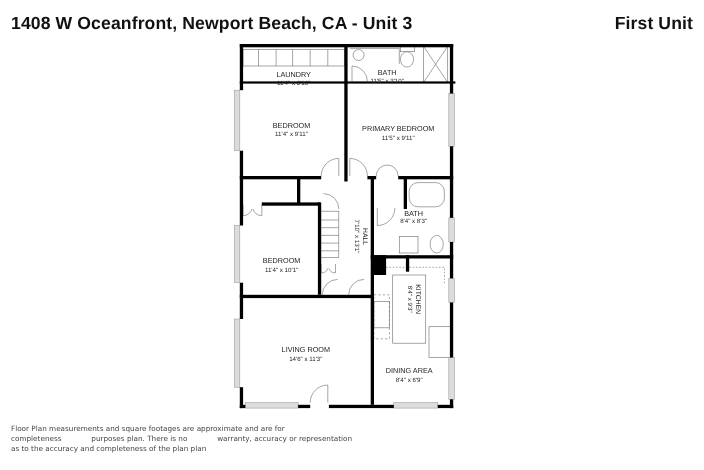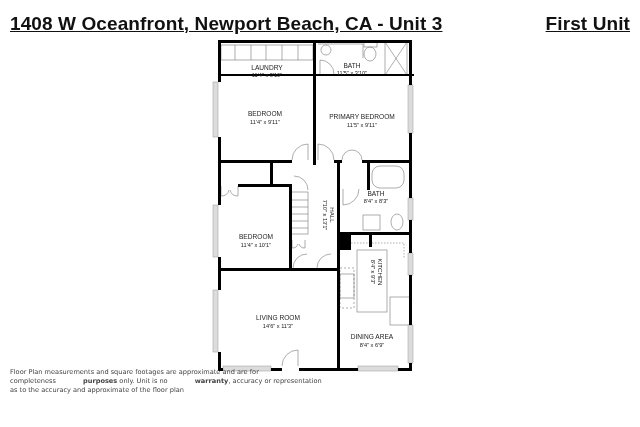--- a/index.html
+++ b/index.html
@@ -1,23 +1,23 @@
 <!DOCTYPE html>
 <html><head>
 <meta charset="utf-8">
 <style>
   html, body { margin: 0; padding: 0; background: #ffffff; }
   body { width: 640px; height: 427px; position: relative; overflow: hidden; font-family: "Liberation Sans", sans-serif; }
-  .hdr { position: absolute; top: 13px; font-weight: bold; font-size: 19px; color: #111; white-space: nowrap; letter-spacing: 0.1px; text-decoration: underline; }
+  .hdr { position: absolute; top: 13px; font-weight: bold; font-size: 16px; color: #111; white-space: nowrap; letter-spacing: 0.1px; }
   #title { left: 10px; }
   #floor { right: 10px; }
   #plan { position: absolute; left: 0; top: 0; }
   .lbl { font-family: "Liberation Sans", sans-serif; fill: #222; }
-  .disc { position: absolute; left: 10px; top: 368px; width: 320px; font-size: 6.6px; line-height: 9px; color: #444; font-family: "DejaVu Sans", sans-serif; }
-  .disc b { font-weight: bold; padding-left: 25px; }
+  .disc { position: absolute; left: 10px; top: 386px; width: 320px; font-size: 6.6px; line-height: 9px; color: #444; font-family: "DejaVu Sans", sans-serif; }
+  .disc b { font-weight: normal; padding-left: 25px; }
 </style>
 </head>
 <body>
 
 <div class="hdr" id="title">1408 W Oceanfront, Newport Beach, CA - Unit 3</div>
 <div class="hdr" id="floor">First Unit</div>
 
 <svg id="plan" width="640" height="427" viewBox="0 0 640 427">
   <g fill="none" stroke="#777" stroke-width="0.6">
 
@@ -150,15 +150,15 @@
     </g>
     <text x="278" y="320" font-size="6.6">LIVING ROOM</text>
     <text x="278" y="328" font-size="5.6">14'6" x 11'3"</text>
     <text x="372" y="339" font-size="6.6">DINING AREA</text>
     <text x="372" y="347" font-size="5.6">8'4" x 6'9"</text>
   </g>
 </svg>
 
 <div class="disc">
   <div>Floor Plan measurements and square footages are approximate and are for</div>
-  <div><span>completeness </span><b>purposes</b><span> only. Unit is no </span><b>warranty</b><span>, accuracy or representation</span></div>
-  <div>as to the accuracy and approximate of the floor plan</div>
+  <div><span>completeness </span><b>purposes</b><span> plan. There is no </span><b>warranty</b><span>, accuracy or representation</span></div>
+  <div>as to the accuracy and completeness of the plan plan</div>
 </div>
 
 </body></html>

